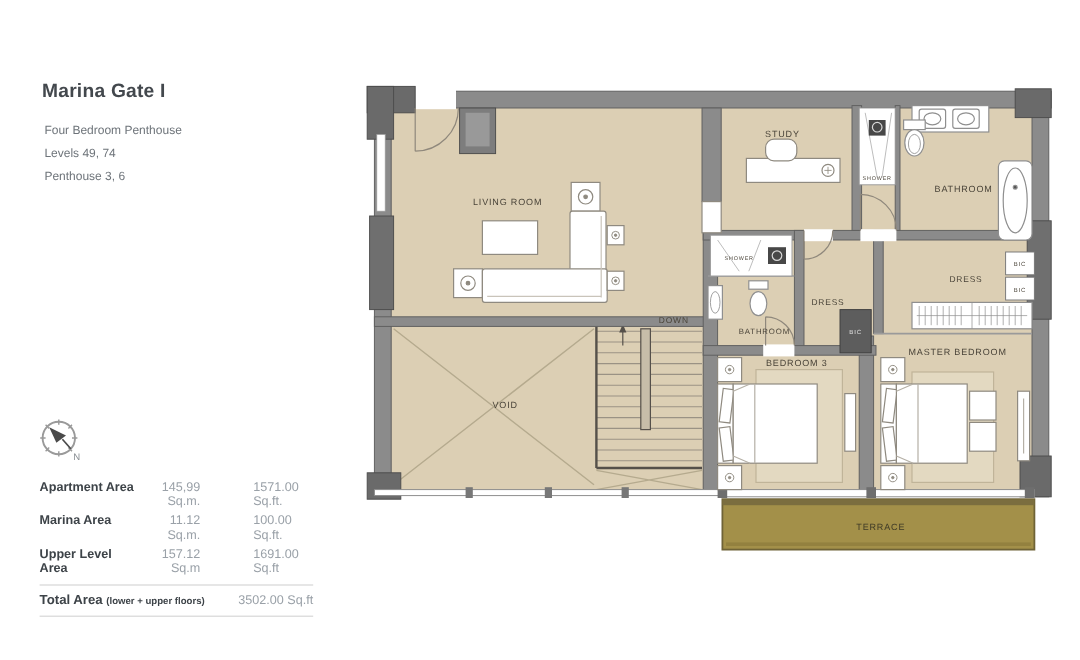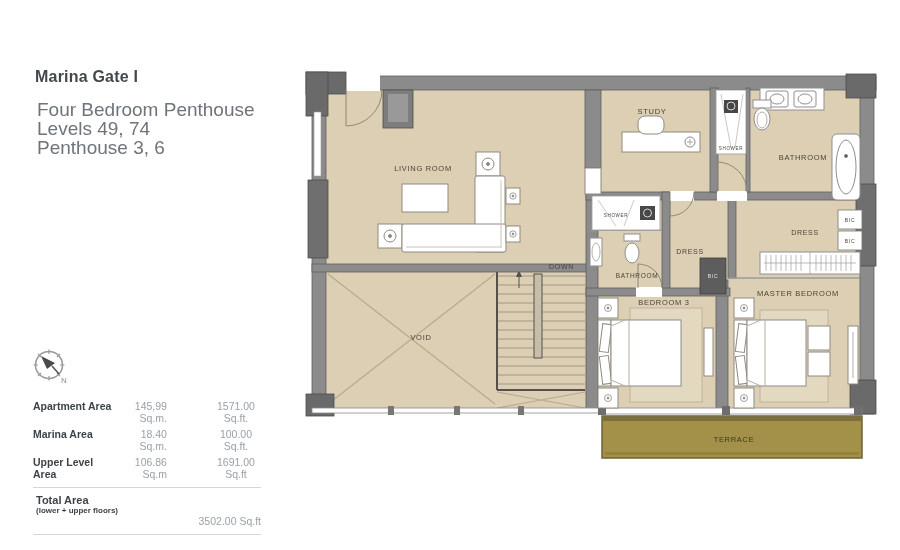--- a/index.html
+++ b/index.html
@@ -1,27 +1,27 @@
 <!DOCTYPE html>
 <html><head>
 <meta charset="utf-8">
 <style>
   html,body{margin:0;padding:0;background:#fff;}
   .page{position:relative;width:896px;height:550px;background:#ffffff;overflow:hidden;
         font-family:"Liberation Sans", sans-serif;}
   .title{position:absolute;left:35px;top:68px;font-size:16px;font-weight:bold;color:#43484d;letter-spacing:.2px;}
-  .subtitle{position:absolute;left:37px;top:100px;font-size:19px;color:#6e747a;line-height:19px;}
+  .subtitle{position:absolute;left:37px;top:100px;font-size:10px;color:#6e747a;line-height:19px;}
   .compass{position:absolute;left:28px;top:346px;}
   .area-table{position:absolute;left:33px;top:400px;width:228px;font-size:10.5px;}
   .area-row{display:flex;align-items:baseline;margin-bottom:4px;}
   .area-row .lbl{width:104px;font-weight:bold;color:#3d4348;}
   .area-row .sqm{width:62px;text-align:right;color:#9aa1a8;}
-  .area-row .sqft{width:62px;text-align:center;color:#9aa1a8;margin-left:44px;}
+  .area-row .sqft{width:62px;text-align:left;color:#9aa1a8;margin-left:44px;}
   .divider{border-top:1px solid #d6d6d6;margin:7px 0 6px 0;height:0;}
-  .total-row{display:flex;align-items:baseline;flex-direction:column;}
+  .total-row{display:flex;align-items:baseline;}
   .total-row .tlbl{font-weight:bold;color:#3d4348;font-size:11px;}
   .total-row .tnote{font-weight:bold;color:#3d4348;font-size:8px;margin-left:3px;}
   .total-row .tval{margin-left:auto;color:#9aa1a8;}
   .plan{position:absolute;left:298px;top:64px;}
   svg text{font-family:"Liberation Sans", sans-serif;}
   .room-label{fill:#4a4439;letter-spacing:.7px;}
 </style>
 </head>
 <body>
 
@@ -45,26 +45,26 @@
   </div>
 
   <div class="area-table">
     <div class="area-row">
       <span class="lbl">Apartment Area</span>
       <span class="sqm">145,99 Sq.m.</span>
       <span class="sqft">1571.00 Sq.ft.</span>
     </div>
     <div class="area-row">
       <span class="lbl">Marina Area</span>
-      <span class="sqm">18.40 Sq.m.</span>
+      <span class="sqm">11.12 Sq.m.</span>
       <span class="sqft">100.00 Sq.ft.</span>
     </div>
     <div class="area-row">
       <span class="lbl">Upper Level Area</span>
-      <span class="sqm">106.86 Sq.m</span>
+      <span class="sqm">157.12 Sq.m</span>
       <span class="sqft">1691.00 Sq.ft</span>
     </div>
     <div class="divider"></div>
     <div class="total-row">
       <span class="tlbl">Total Area</span>
       <span class="tnote">(lower + upper floors)</span>
       <span class="tval">3502.00 Sq.ft</span>
     </div>
     <div class="divider"></div>
   </div>

